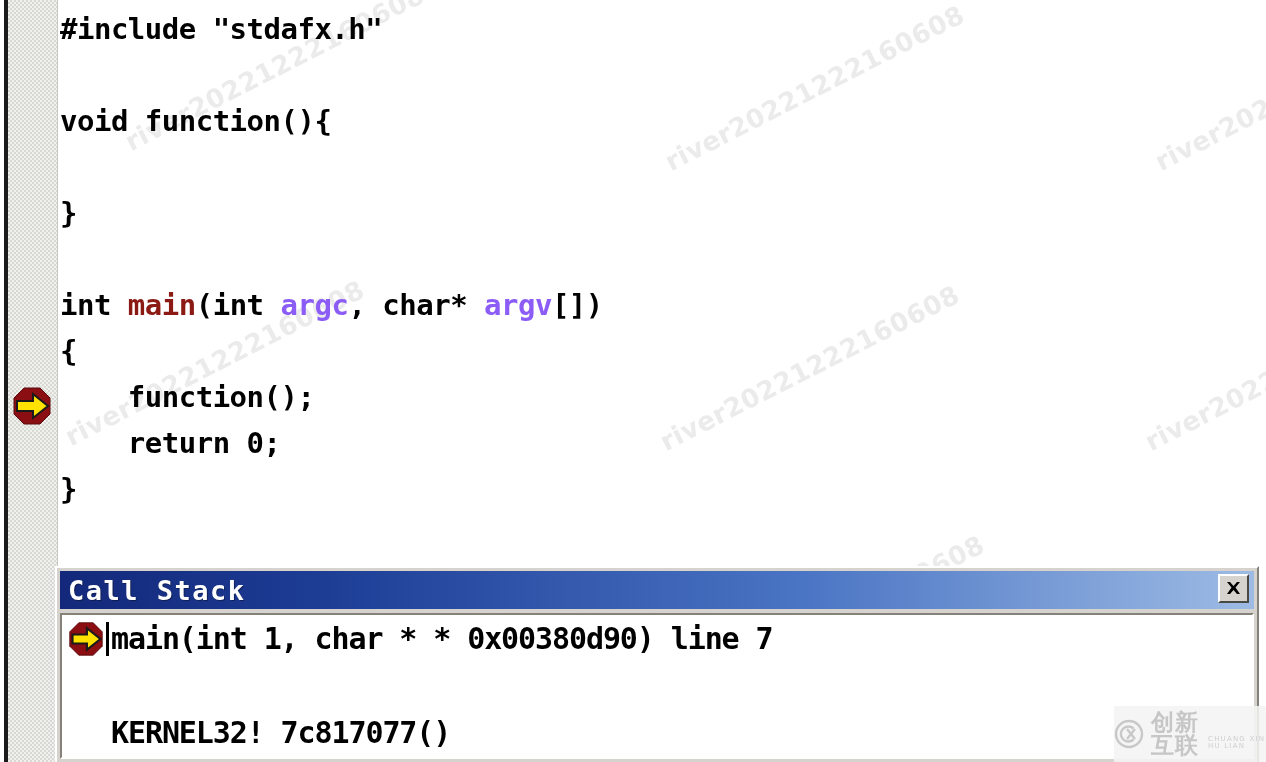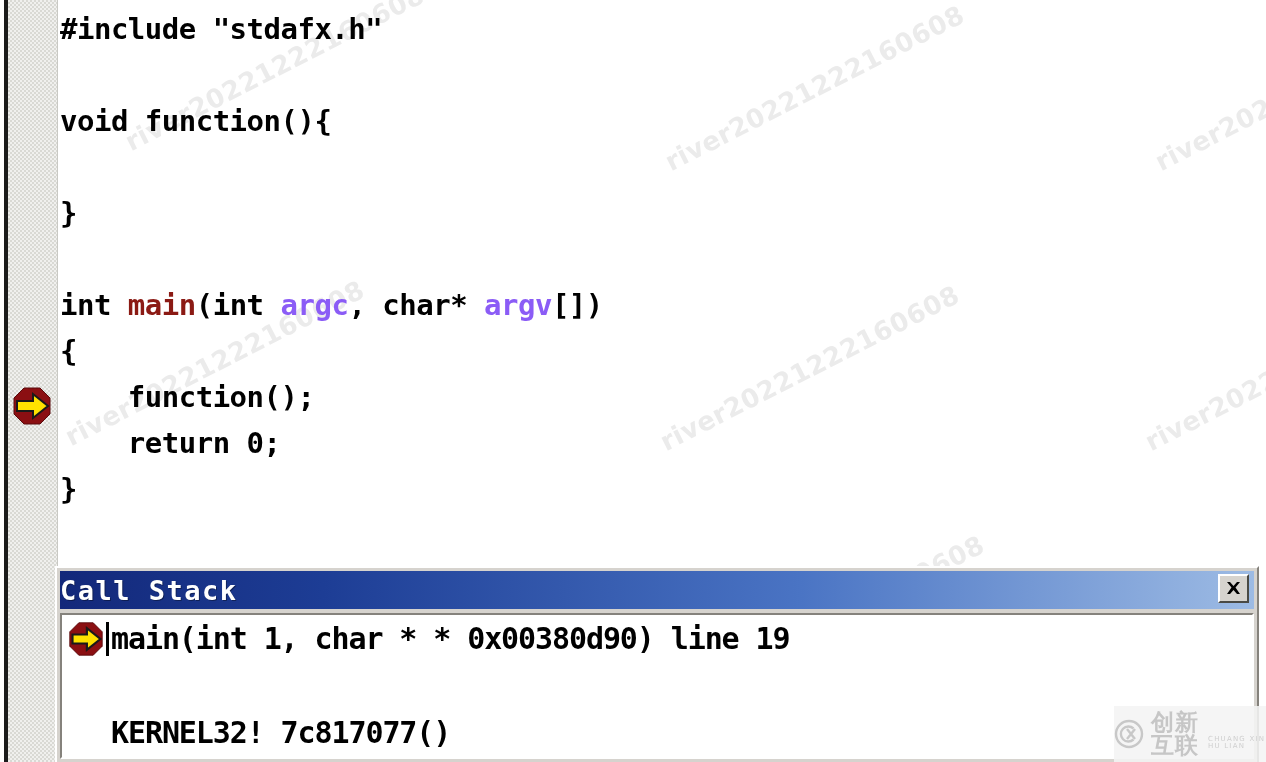--- a/index.html
+++ b/index.html
@@ -121,20 +121,21 @@
     border-bottom: 2px solid #85827c;
     box-sizing: border-box;
     padding: 3px;
   }
   #callstack-titlebar {
     position: relative;
     height: 38px;
     background: linear-gradient(to right, #13287a 0%, #1d3d95 22%, #4a74c4 62%, #9dbbe4 100%);
     display: flex;
     align-items: center;
+    padding-left: 8px;
     box-sizing: border-box;
   }
   #callstack-title {
     color: #ffffff;
     font-family: "DejaVu Sans Mono", "Liberation Mono", monospace;
     font-size: 27px;
     font-weight: bold;
     letter-spacing: 1.5px;
     text-shadow: 1px 1px 0 rgba(0,0,0,0.35);
   }
@@ -283,21 +284,21 @@
 
     <div id="callstack-body">
         <div class="cs-row">
           <div class="cs-marker">
             <svg width="36" height="36" viewBox="0 0 40 40">
               <polygon points="12,2 28,2 38,12 38,28 28,38 12,38 2,28 2,12" fill="#8b0f12" stroke="#5a0a0c" stroke-width="1"></polygon>
               <polygon points="5,15 21,15 21,8 36,20 21,32 21,25 5,25" fill="#ffe200" stroke="#1a1a1a" stroke-width="2.4" stroke-linejoin="miter"></polygon>
             </svg>
           </div>
           <div class="cs-caret"></div>
-          <div class="cs-text">main(int 1, char * * 0x00380d90) line 19</div>
+          <div class="cs-text">main(int 1, char * * 0x00380d90) line 7</div>
         </div>
         <div class="cs-row">
           <div class="cs-marker"></div>
           <div class="cs-caret blank"></div>
         </div>
         <div class="cs-row">
           <div class="cs-marker"></div>
           <div class="cs-caret blank"></div>
           <div class="cs-text">KERNEL32! 7c817077()</div>
         </div>

